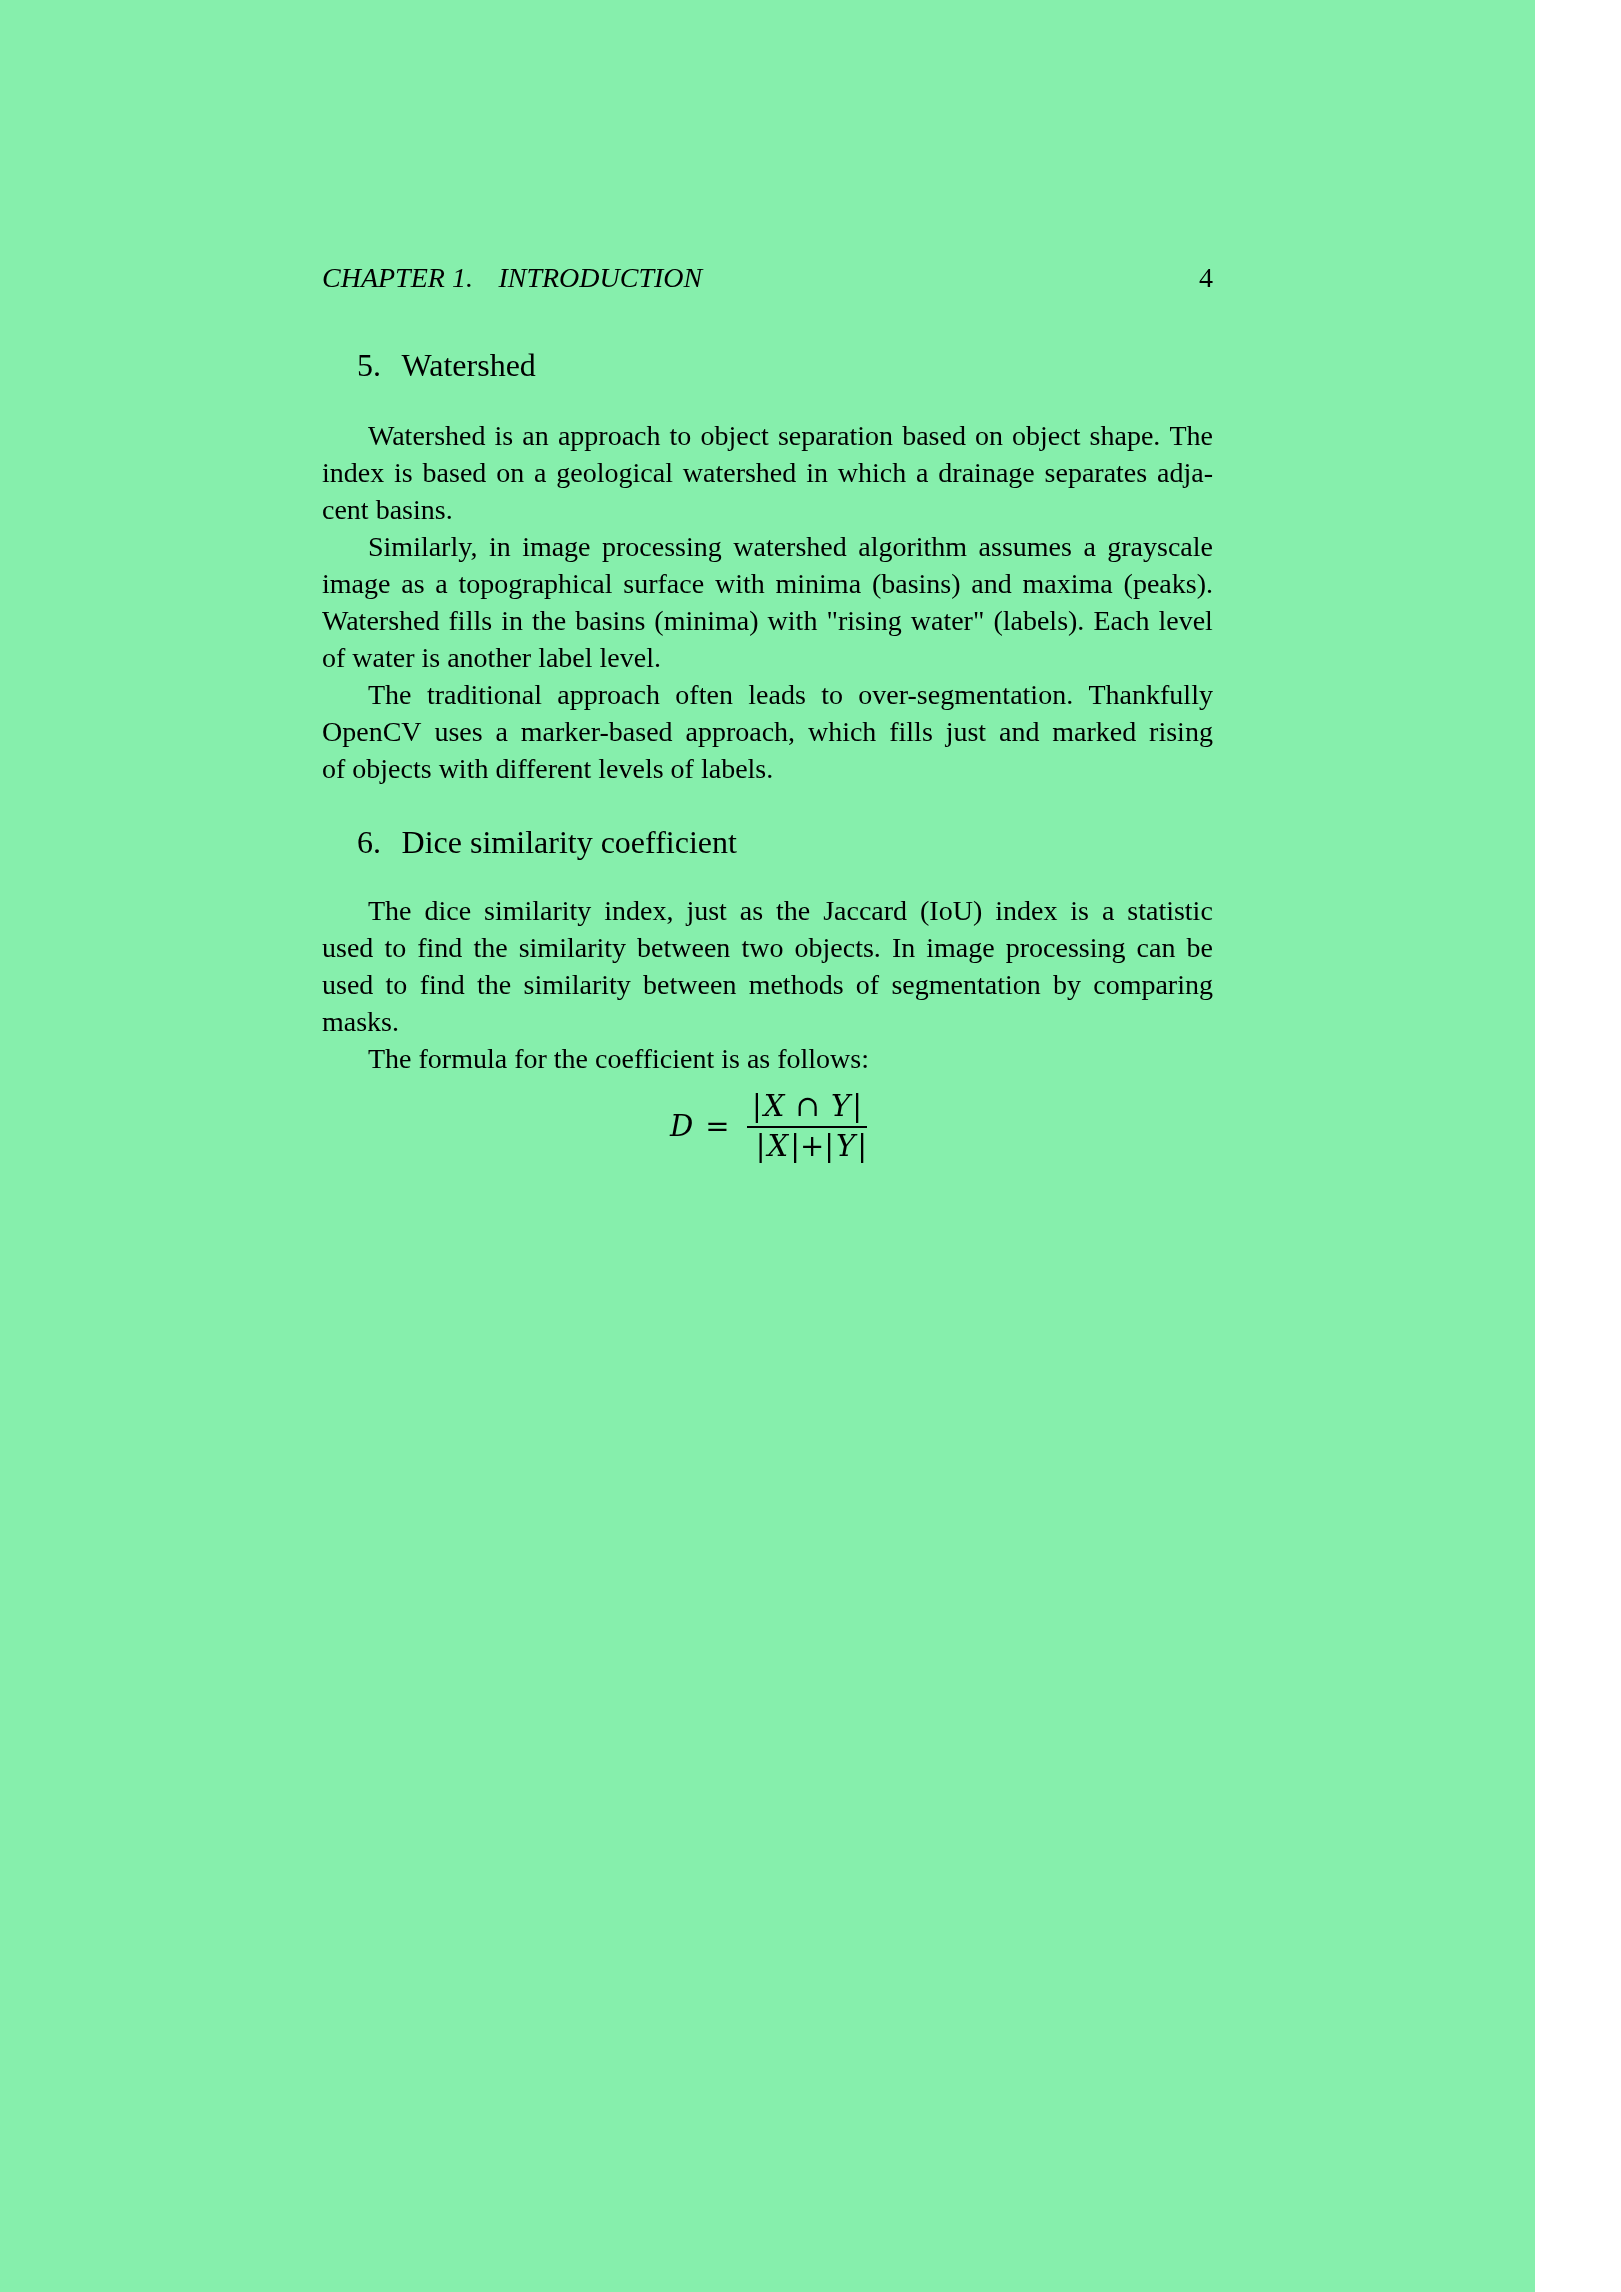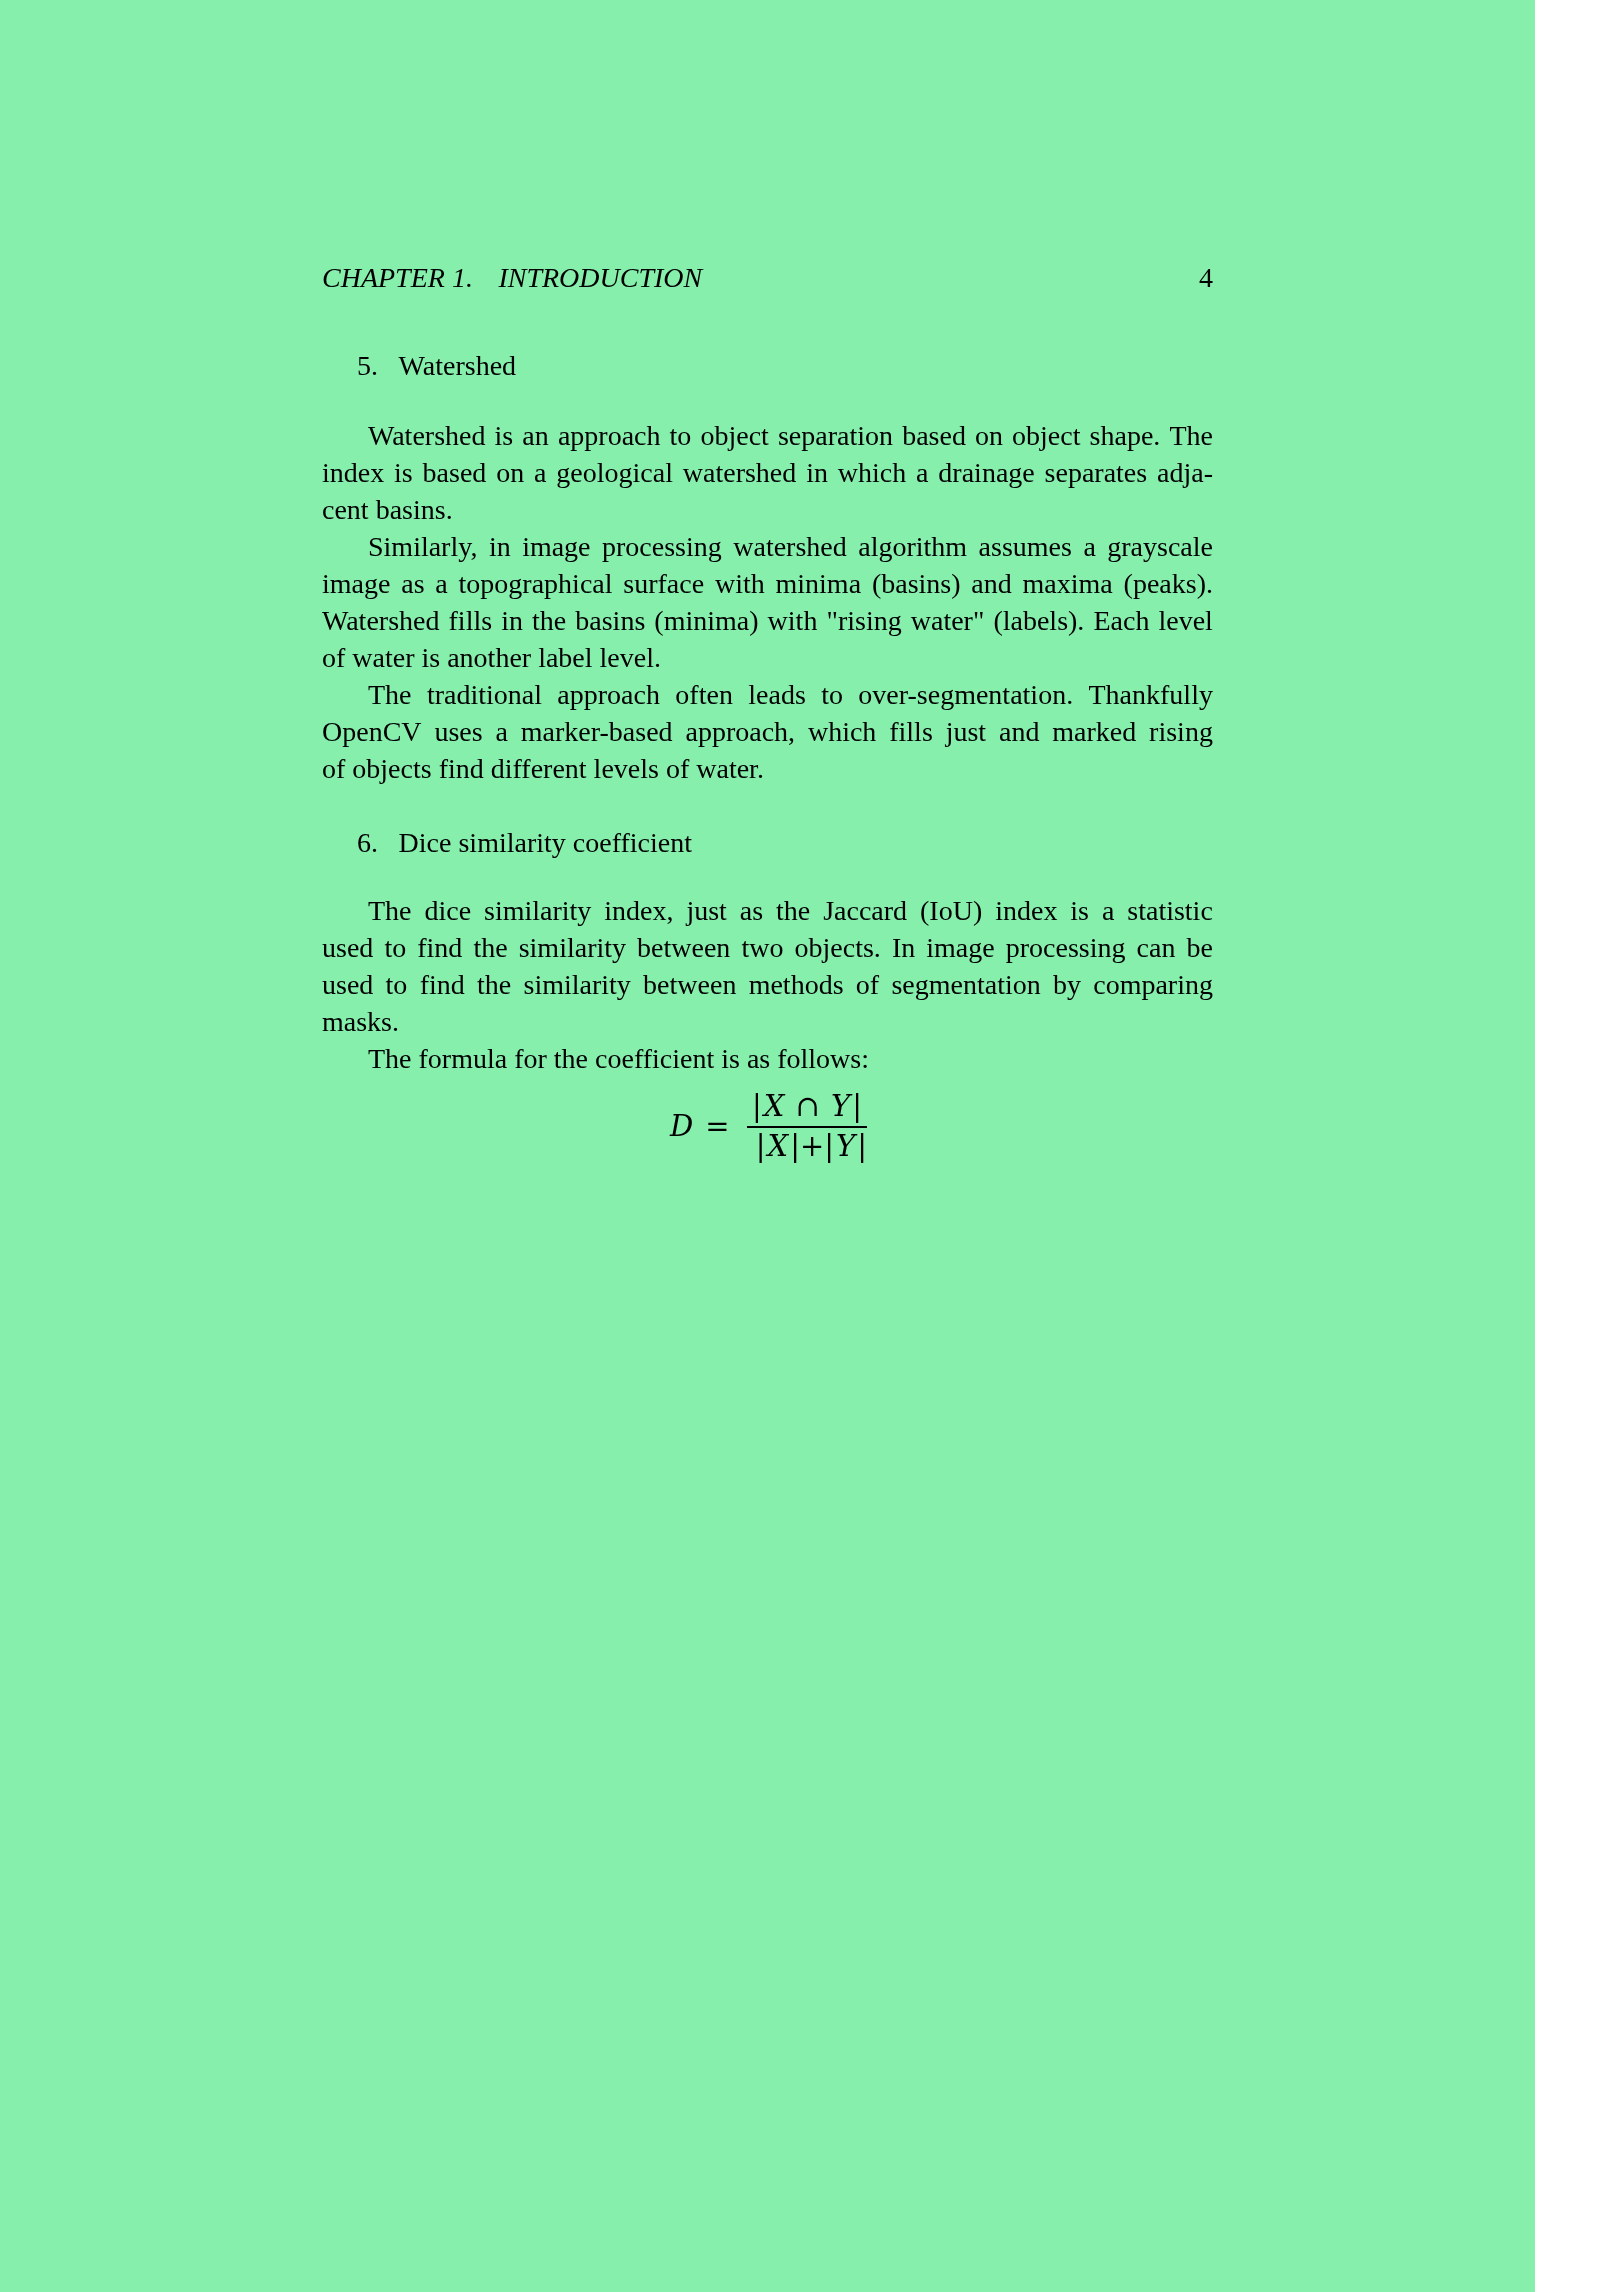--- a/index.html
+++ b/index.html
@@ -34,21 +34,21 @@
     white-space: pre;
   }
   .pagenum {
     font-style: normal;
     font-size: 28px;
   }
   
   .page-body { }
   .item {
     padding-left: 35px;
-    font-size: 28px;
+    font-size: 32px;
     line-height: 37px;
     height: 37px;
   }
   .item-num {
     display: inline-block;
     margin-right: 20.6px;
   }
   .para { }
   .line {
     font-size: 28px;
@@ -196,21 +196,21 @@
           <span class="w">a</span>
           <span class="w">marker-based</span>
           <span class="w">approach,</span>
           <span class="w">which</span>
           <span class="w">fills</span>
           <span class="w">just</span>
           <span class="w">and</span>
           <span class="w">marked</span>
           <span class="w">rising</span>
         </div>
-        <div class="line">of objects find different levels of water.</div>
+        <div class="line">of objects with different levels of labels.</div>
       </div>
       <div class="item"><span class="item-num">6.</span><span class="item-label">Dice similarity coefficient</span></div>
       <div class="para">
         <div class="line indent just">
           <span class="w">The</span>
           <span class="w">dice</span>
           <span class="w">similarity</span>
           <span class="w">index,</span>
           <span class="w">just</span>
           <span class="w">as</span>

